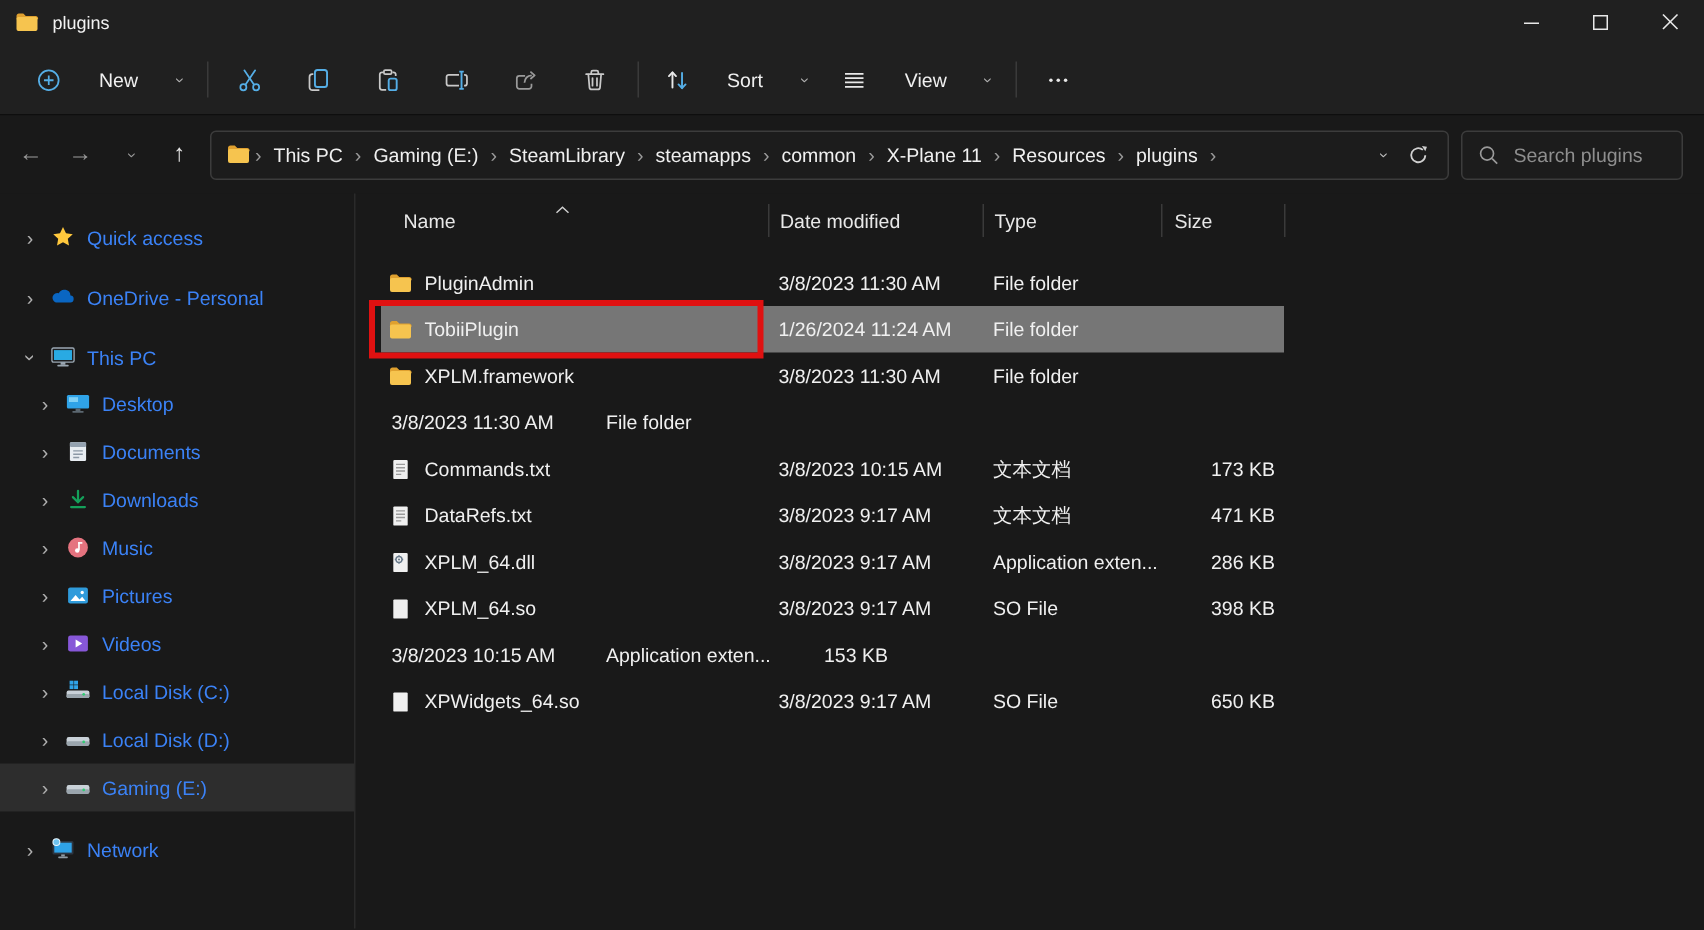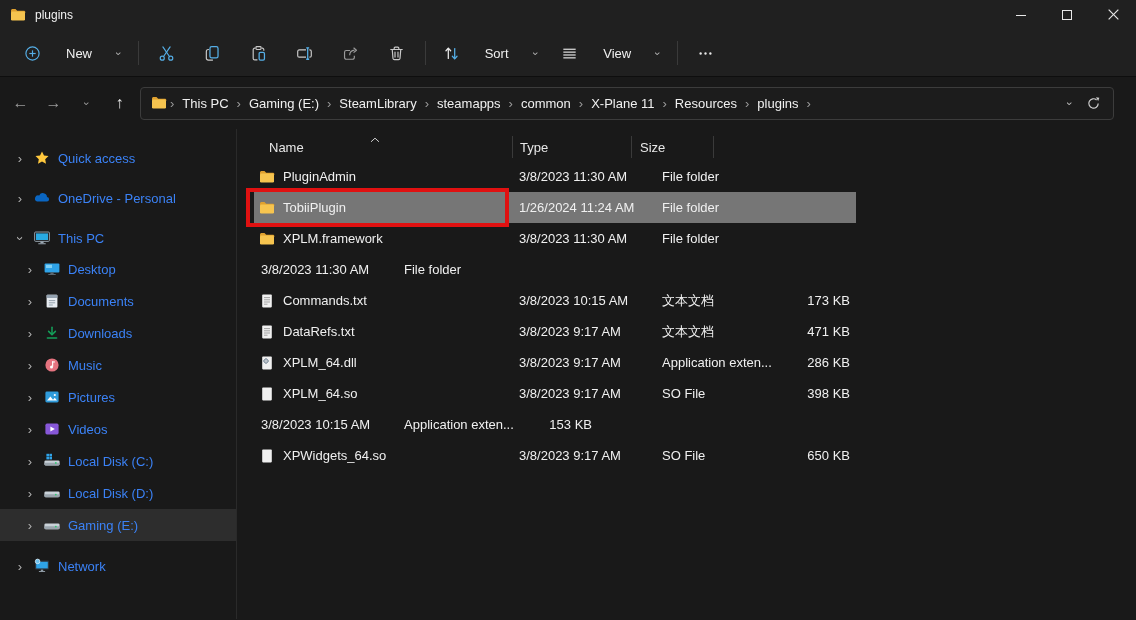--- a/index.html
+++ b/index.html
@@ -47,21 +47,21 @@
   .side-item.top { height:30px; margin-top:10px; }
   .side-item.top.first { margin-top:0; }
   .side-item.child { padding-left:22px; }
   .side-item.selected { background:#2d2d2d; }
   .chev-box { width:16px; display:flex; justify-content:center; color:#9f9f9f; font-size:12px; flex:none; }
   .s-icon { width:18px; height:16px; margin:0 7px 0 5px; display:flex; align-items:center; justify-content:center; flex:none; }
   .side-label { color:#3b82f6; white-space:nowrap; }
 
   
   .filelist { flex:1; position:relative; padding:5px 0 0 17px; }
-  .flex-h { display:flex; align-items:center; position:relative; height:26px; margin-bottom:1px; color:#e8e8e8; }
+  .flex-h { display:flex; align-items:center; position:relative; height:26px; margin-bottom:13px; color:#e8e8e8; }
   .h-cell { height:22px; display:flex; align-items:center; }
   .h-name { width:258px; padding-left:15px; }
   .h-date { width:143px; padding-left:7px; border-left:1px solid #3a3a3a; }
   .h-type { width:119px; padding-left:7px; border-left:1px solid #3a3a3a; }
   .h-size { width:82px;  padding-left:8px; border-left:1px solid #3a3a3a; }
   .h-end  { width:1px; border-left:1px solid #3a3a3a; }
   .sort-caret { position:absolute; left:116px; top:-3px; }
 
   .row { display:flex; align-items:center; height:31px; position:relative; width:602px; }
   .row.selected { background:#767676; }
@@ -273,20 +273,29 @@
       <span class="chev down small" style="color:#bdbdbd">›</span>
       <span style="display:flex">
           <svg width="15" height="15" viewBox="0 0 16 16">
             <path d="M13 8A5 5 0 1 1 11.3 4.2" fill="none" stroke="#cfcfcf" stroke-width="1.3"></path>
             <polygon points="10.6,1.4 14.2,1.9 13,5.2" fill="#cfcfcf"></polygon>
           </svg>
         </span>
     </div>
   </div>
 
+  <div class="searchbox">
+    <span style="display:flex">
+        <svg width="15" height="15" viewBox="0 0 16 16">
+          <circle cx="6.8" cy="6.8" r="4.6" fill="none" stroke="#9a9a9a" stroke-width="1.2"></circle>
+          <line x1="10.4" y1="10.4" x2="14" y2="14" stroke="#9a9a9a" stroke-width="1.2"></line>
+        </svg>
+      </span>
+    <input type="text" placeholder="Search plugins" style="">
+  </div>
 </div>
 
 <div class="content">
   <div class="sidebar">
       <div class="side-item top first">
         <span class="chev-box">
           <span class="chev">›</span>
         </span>
         <span class="s-icon">
           <svg width="16" height="16" viewBox="0 0 16 16">
@@ -468,20 +477,23 @@
     </div>
 
   <div class="filelist">
     <div class="flex-h">
       <span class="sort-caret"><svg width="10" height="6" viewBox="0 0 10 6">
             <polyline points="1,4.8 5,1.2 9,4.8" fill="none" stroke="#cfcfcf" stroke-width="1"></polyline>
           </svg></span>
       <div class="h-cell h-name">
           <span>Name</span>
         </div>
+      <div class="h-cell h-date">
+          <span>Date modified</span>
+        </div>
       <div class="h-cell h-type">
           <span>Type</span>
         </div>
       <div class="h-cell h-size">
           <span>Size</span>
         </div>
       <div class="h-cell h-end"></div>
     </div>
     <div>
         <div class="row">

